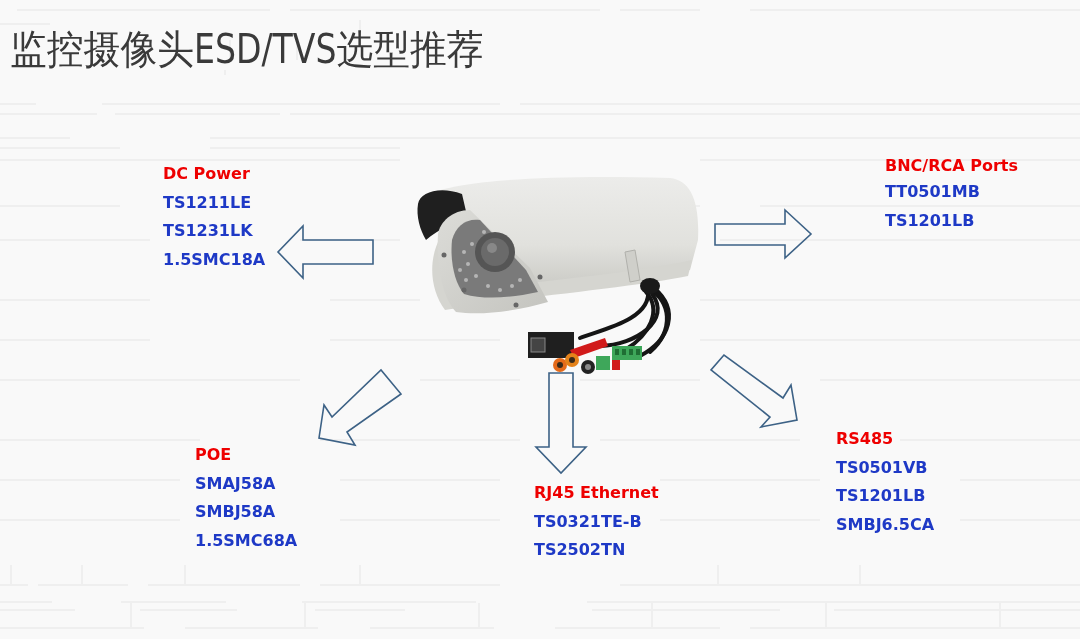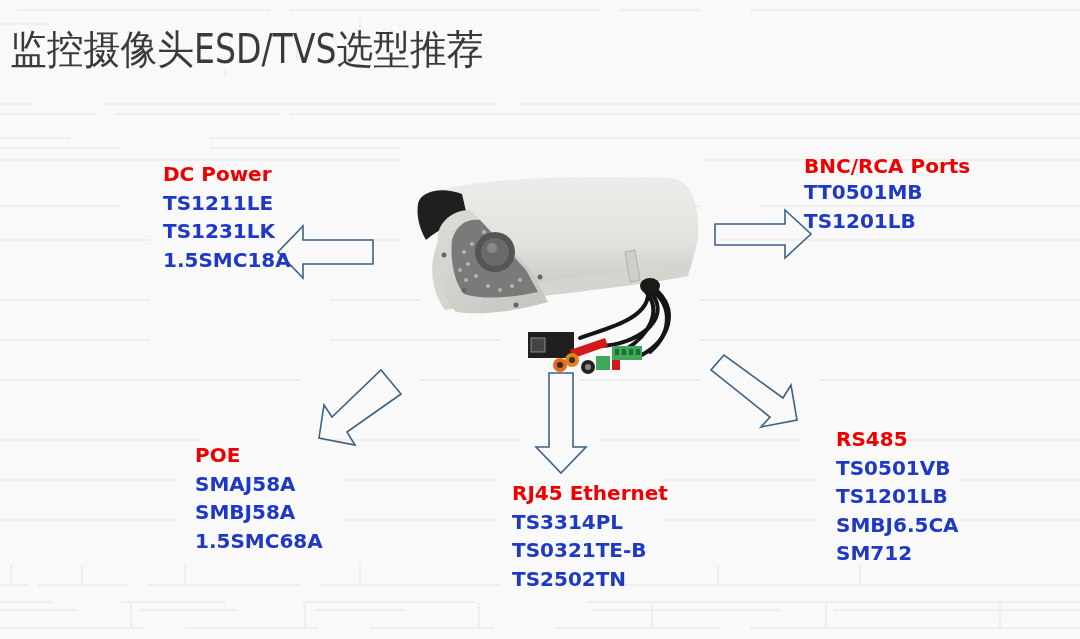--- a/index.html
+++ b/index.html
@@ -1,19 +1,19 @@
 <!DOCTYPE html>
 <html><head>
 <meta charset="utf-8">
 <style>
   html,body{margin:0;padding:0;}
   body{width:1080px;height:639px;position:relative;overflow:hidden;background:#f9f9f9;font-family:"DejaVu Sans",sans-serif;}
   .bg{position:absolute;left:0;top:0;width:1080px;height:639px;}
   .title{position:absolute;left:10px;top:22px;font-family:"DejaVu Sans Condensed","DejaVu Sans",sans-serif;font-size:40px;color:#3a3a3a;letter-spacing:0px;white-space:nowrap;transform:scaleX(0.92);transform-origin:left top;}
-  .group{position:absolute;font-weight:bold;font-size:20px;line-height:28.5px;font-family:"DejaVu Sans",sans-serif;}
+  .group{position:absolute;font-weight:bold;font-size:16px;line-height:28.5px;font-family:"DejaVu Sans",sans-serif;}
   .group .hd{color:#ee0000;}
   .group .pn{color:#1e39c6;}
   .arrow{position:absolute;left:0;top:0;width:1080px;height:639px;pointer-events:none;}
   .camera{position:absolute;left:400px;top:160px;width:320px;height:220px;}
 </style>
 </head>
 <body>
 
 <svg class="bg" viewBox="0 0 1080 639">
   <g stroke="#efefef" stroke-width="2" fill="none">
@@ -137,39 +137,37 @@
   </g>
 </svg>
 
 <div class="group" style="left:163px;top:160px;">
   <div class="hd">DC Power</div>
   <div class="pn">TS1211LE</div>
   <div class="pn">TS1231LK</div>
   <div class="pn">1.5SMC18A</div>
 </div>
 
-<div class="group" style="left:804px;top:154px;line-height:28.5px;">
+<div class="group" style="left:885px;top:154px;line-height:28.5px;">
   <div class="hd" style="line-height:24px;">BNC/RCA Ports</div>
   <div class="pn">TT0501MB</div>
   <div class="pn">TS1201LB</div>
 </div>
 
 <div class="group" style="left:195px;top:441px;">
   <div class="hd">POE</div>
   <div class="pn">SMAJ58A</div>
   <div class="pn">SMBJ58A</div>
   <div class="pn">1.5SMC68A</div>
 </div>
 
-<div class="group" style="left:512px;top:479px;">
+<div class="group" style="left:534px;top:479px;">
   <div class="hd">RJ45 Ethernet</div>
-  <div class="pn">TS3314PL</div>
   <div class="pn">TS0321TE-B</div>
   <div class="pn">TS2502TN</div>
 </div>
 
 <div class="group" style="left:836px;top:425px;">
   <div class="hd">RS485</div>
   <div class="pn">TS0501VB</div>
   <div class="pn">TS1201LB</div>
   <div class="pn">SMBJ6.5CA</div>
-  <div class="pn">SM712</div>
 </div>
 
 </body></html>

